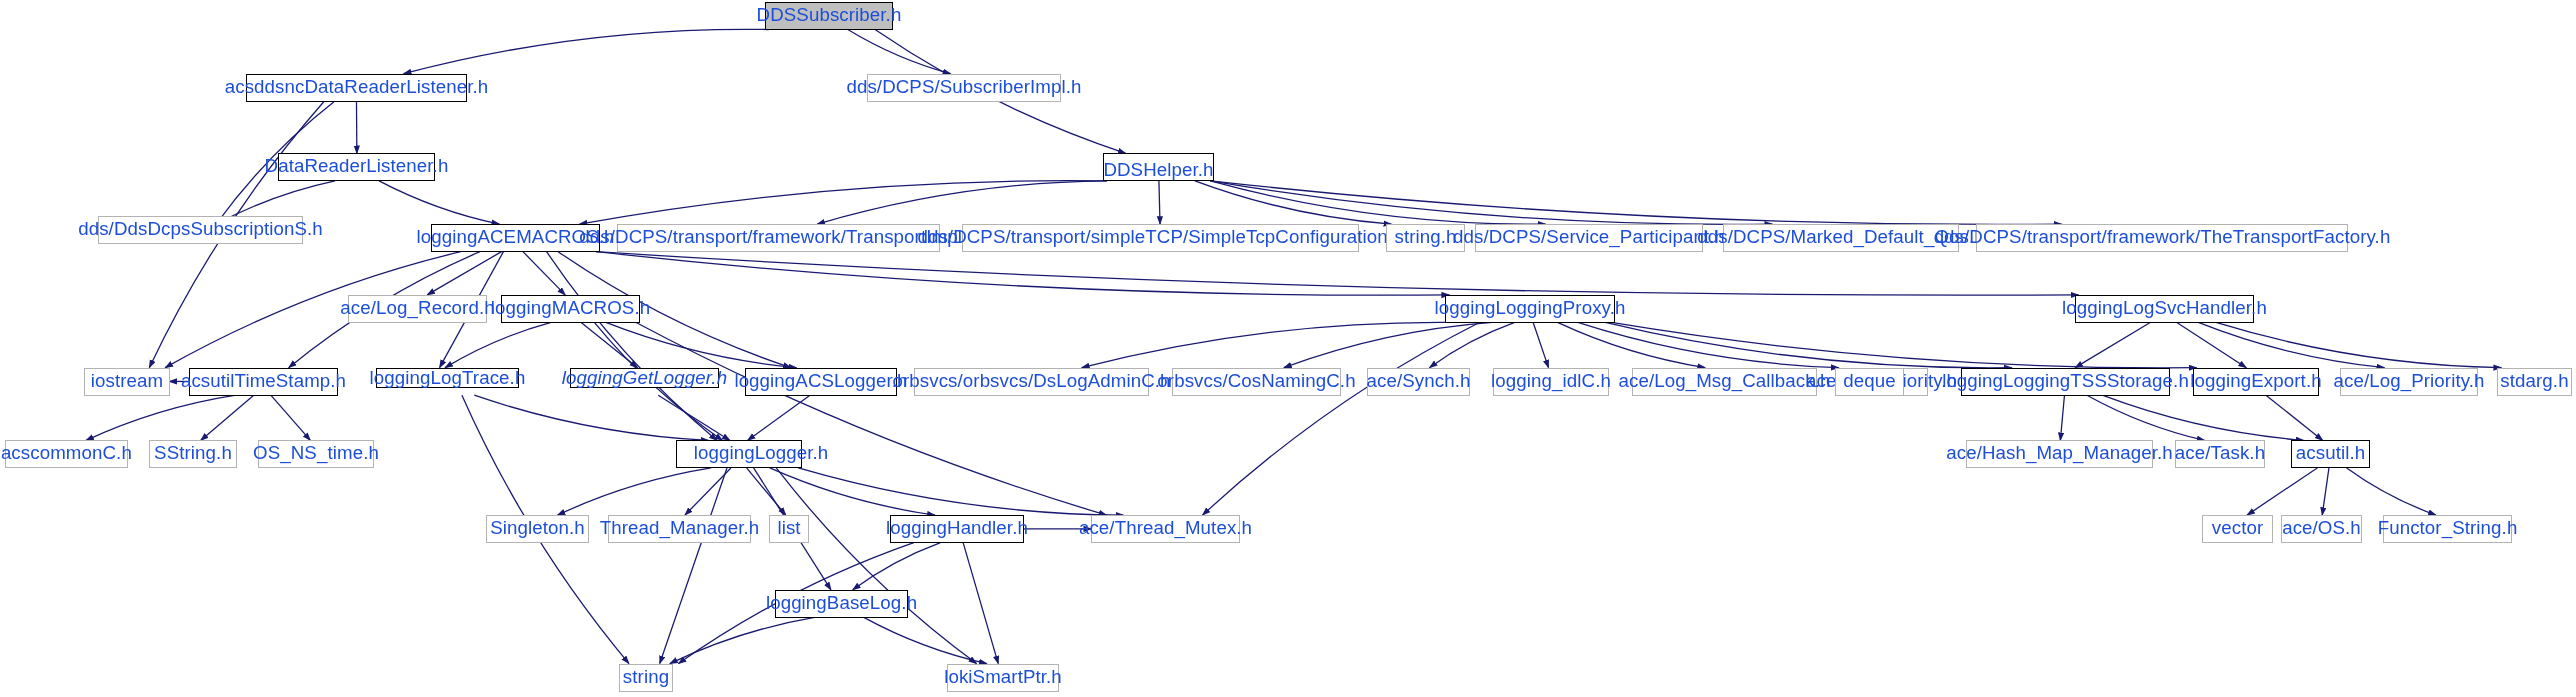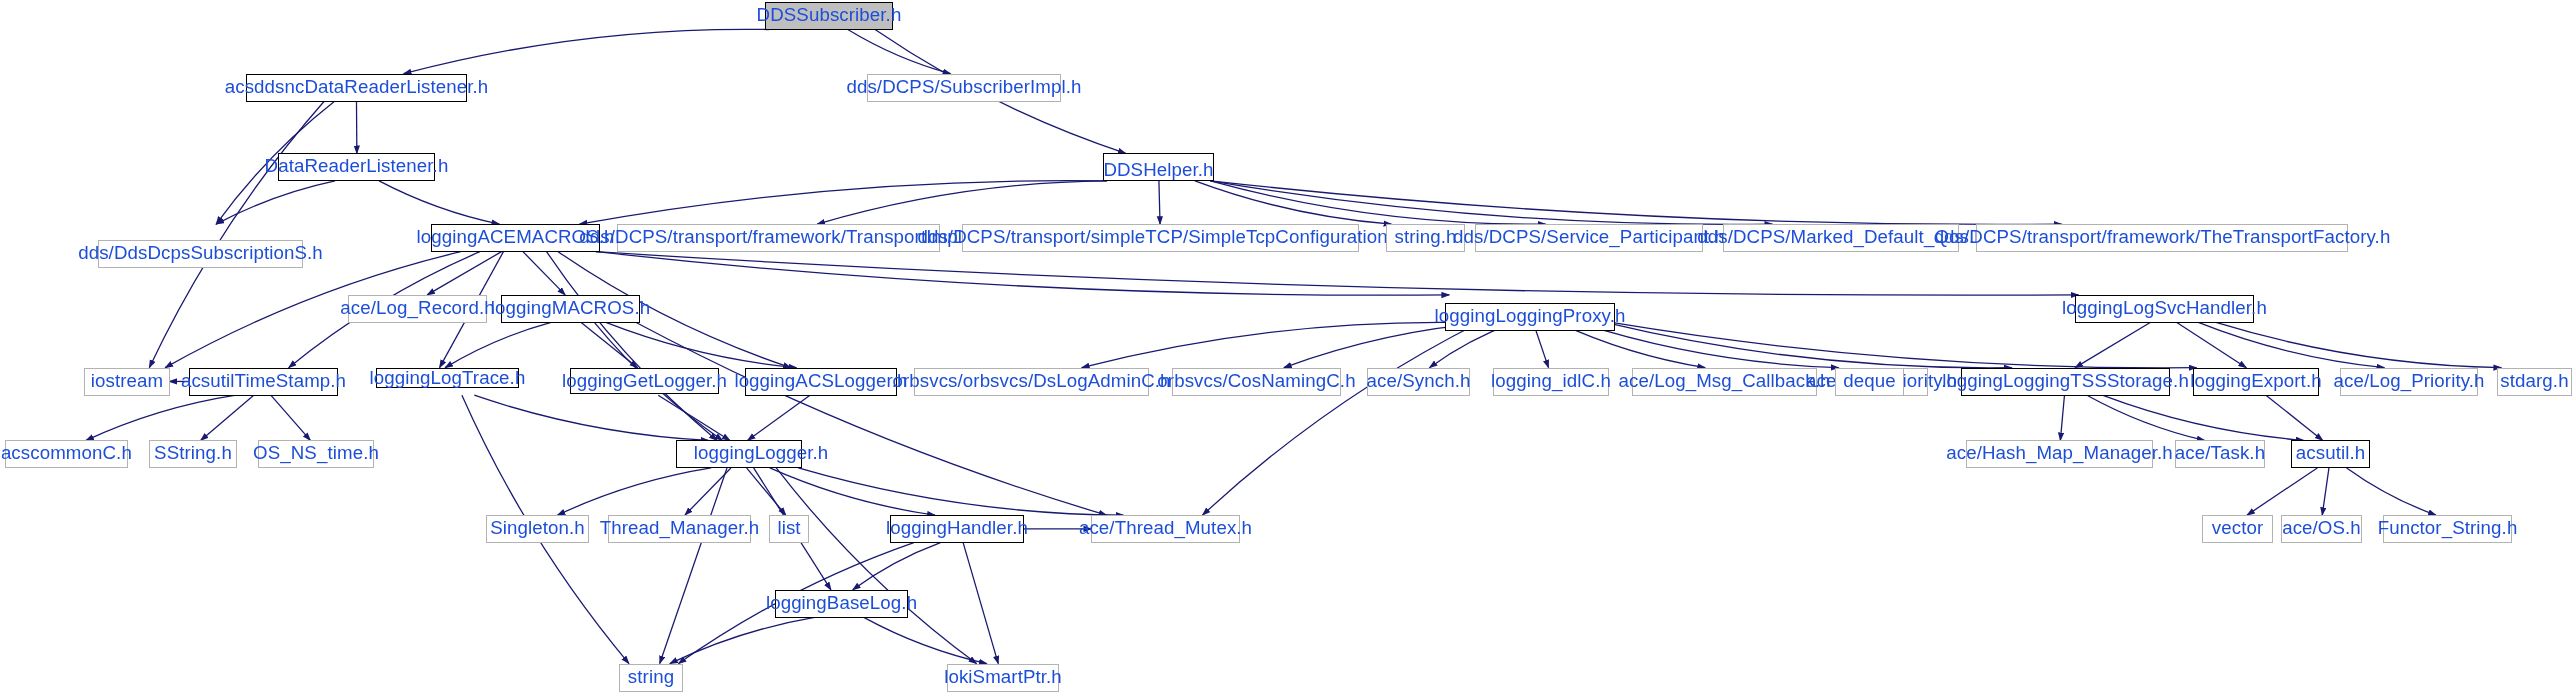--- a/index.html
+++ b/index.html
@@ -106,21 +106,21 @@
       </div>
       <div class="node thin" style="left: 867px; top: 74px; width: 194px; height: 27.5px;">
         <span class="nlabel">dds/DCPS/SubscriberImpl.h</span>
       </div>
       <div class="node thick" style="left: 278px; top: 153px; width: 157px; height: 27.5px;">
         <span class="nlabel">DataReaderListener.h</span>
       </div>
       <div class="node thick" style="left: 1103px; top: 153px; width: 111px; height: 27.5px; align-items: flex-end;">
         <span class="nlabel">DDSHelper.h</span>
       </div>
-      <div class="node thin" style="left: 98px; top: 240px; width: 205px; height: 27.5px;">
+      <div class="node thin" style="left: 98px; top: 216px; width: 205px; height: 27.5px;">
         <span class="nlabel">dds/DdsDcpsSubscriptionS.h</span>
       </div>
       <div class="node thick" style="left: 431px; top: 224px; width: 169px; height: 27.5px;">
         <span class="nlabel">loggingACEMACROS.h</span>
       </div>
       <div class="node thin" style="left: 617px; top: 224px; width: 323px; height: 27.5px;">
         <span class="nlabel">dds/DCPS/transport/framework/TransportImpl.h</span>
       </div>
       <div class="node thin" style="left: 962px; top: 224px; width: 397px; height: 27.5px;">
         <span class="nlabel">dds/DCPS/transport/simpleTCP/SimpleTcpConfiguration.h</span>
@@ -136,36 +136,36 @@
       </div>
       <div class="node thin" style="left: 1976px; top: 224px; width: 372px; height: 27.5px;">
         <span class="nlabel">dds/DCPS/transport/framework/TheTransportFactory.h</span>
       </div>
       <div class="node thin" style="left: 348px; top: 295px; width: 139px; height: 27.5px;">
         <span class="nlabel">ace/Log_Record.h</span>
       </div>
       <div class="node thick" style="left: 501px; top: 295px; width: 139px; height: 27.5px;">
         <span class="nlabel">loggingMACROS.h</span>
       </div>
-      <div class="node thick" style="left: 1445px; top: 295px; width: 170px; height: 27.5px; margin-top: 8px;">
+      <div class="node thick" style="left: 1445px; top: 295px; width: 170px; height: 27.5px;">
         <span class="nlabel">loggingLoggingProxy.h</span>
       </div>
       <div class="node thick" style="left: 2075px; top: 295px; width: 179px; height: 27.5px;">
         <span class="nlabel">loggingLogSvcHandler.h</span>
       </div>
       <div class="node thin" style="left: 84px; top: 368px; width: 86px; height: 27.5px;">
         <span class="nlabel">iostream</span>
       </div>
       <div class="node thick" style="left: 189px; top: 368px; width: 149px; height: 27.5px;">
         <span class="nlabel">acsutilTimeStamp.h</span>
       </div>
       <div class="node thick" style="left: 376px; top: 368px; width: 143px; height: 20px; align-items: center;">
         <span class="nlabel">loggingLogTrace.h</span>
       </div>
-      <div class="node thick" style="left: 570px; top: 368px; width: 149px; height: 26px;">
+      <div class="node thick" style="left: 570px; top: 368px; width: 149px; height: 20px; font-style: italic;">
         <span class="nlabel">loggingGetLogger.h</span>
       </div>
       <div class="node thick" style="left: 745px; top: 368px; width: 152px; height: 27.5px;">
         <span class="nlabel">loggingACSLogger.h</span>
       </div>
       <div class="node thin" style="left: 914px; top: 368px; width: 235px; height: 27.5px;">
         <span class="nlabel">orbsvcs/orbsvcs/DsLogAdminC.h</span>
       </div>
       <div class="node thin" style="left: 1172px; top: 368px; width: 169px; height: 27.5px;">
         <span class="nlabel">orbsvcs/CosNamingC.h</span>
@@ -238,21 +238,21 @@
       </div>
       <div class="node thin" style="left: 2281px; top: 515px; width: 81px; height: 27.5px;">
         <span class="nlabel">ace/OS.h</span>
       </div>
       <div class="node thin" style="left: 2383px; top: 515px; width: 129px; height: 27.5px;">
         <span class="nlabel">Functor_String.h</span>
       </div>
       <div class="node thick" style="left: 775px; top: 590px; width: 133px; height: 27.5px;">
         <span class="nlabel">loggingBaseLog.h</span>
       </div>
-      <div class="node thin" style="left: 619px; top: 664px; width: 64px; height: 27.5px; text-align: right;">
+      <div class="node thin" style="left: 619px; top: 664px; width: 54px; height: 27.5px; text-align: right;">
         <span class="nlabel">string</span>
       </div>
       <div class="node thin" style="left: 947px; top: 664px; width: 112px; height: 27.5px;">
         <span class="nlabel">lokiSmartPtr.h</span>
       </div>
     </div>
 </div>
 
 
 </body></html>

